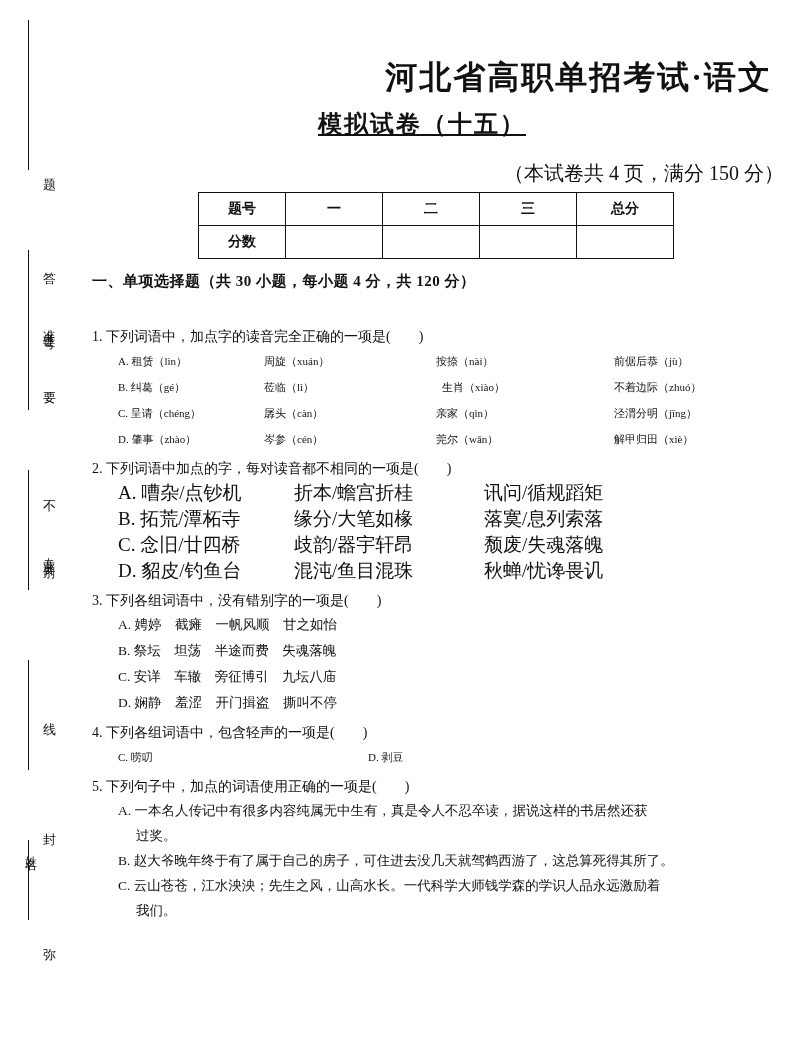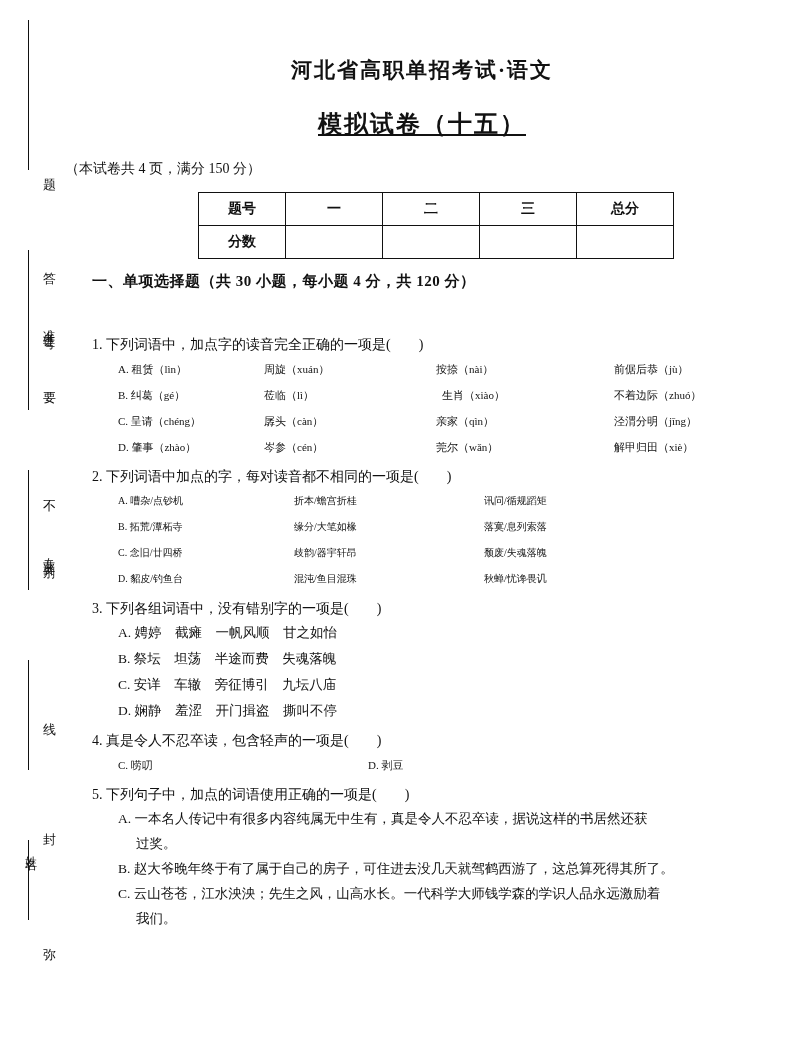--- a/index.html
+++ b/index.html
@@ -22,31 +22,31 @@
     white-space:nowrap;
   }
   .vlabel.small{font-size:12px;letter-spacing:3px;}
   .vline{
     position:absolute;left:28px;width:1px;background:#111;
   }
 
   
   .title1{
     position:absolute;left:72px;top:56px;width:700px;
-    text-align:center;font-size:21px;font-weight:bold;
+    text-align:right;font-size:32px;font-weight:bold;
     letter-spacing:2px;
     font-family:"Liberation Serif","DejaVu Serif",serif;
   }
   .title2{
     position:absolute;left:72px;top:108px;width:700px;
     text-align:center;font-size:24px;font-weight:bold;letter-spacing:2px;text-decoration:underline;
   }
   .subnote{
-    position:absolute;left:65px;top:160px;width:700px;
-    text-align:left;font-size:14px;
+    position:absolute;left:84px;top:160px;width:700px;
+    text-align:right;font-size:20px;
   }
 
   
   .score-table{
     position:absolute;left:198px;top:192px;
     border-collapse:collapse;
   }
   .score-table td{
     border:1px solid #111;height:30px;text-align:center;
     font-size:14px;font-weight:bold;margin-top:46px;
@@ -54,31 +54,31 @@
   .score-table td.lbl{width:84px;}
   .score-table td.col{width:94px;}
   .score-table td.sum{width:94px;}
 
   
   .sec-title{
     position:absolute;left:92px;top:272px;
     font-size:15px;font-weight:bold;letter-spacing:0.5px;
   }
 
-  .content{position:absolute;left:92px;top:334px;width:672px;}
+  .content{position:absolute;left:92px;top:326px;width:672px;}
   .q{margin-bottom:6px;}
   .q-stem{font-size:14px;line-height:22px;white-space:nowrap;}
   .opt-row{display:flex;font-size:11px;line-height:26px;padding-left:26px;}
   .opt{white-space:nowrap;}
   .w1{width:146px;}
   .w2{width:172px;}
   .w3{width:178px;}
   .w4{width:auto;}
   .opt-row.two .o-a{width:250px;}
-  .opt-grid3{display:flex;font-size:10px;line-height:26px;padding-left:26px;}
+  .opt-grid3{display:flex;font-size:19px;line-height:26px;padding-left:26px;}
   .g1{width:176px;}
   .g2{width:190px;}
   .g3{width:auto;}
   .opt-line{font-size:13.5px;line-height:26px;padding-left:26px;white-space:nowrap;}
   .opt-para{font-size:13.5px;line-height:25px;padding-left:26px;}
   .opt-para .ind{display:block;padding-left:18px;}
 </style>
 </head>
 <body>
 
@@ -184,21 +184,21 @@
 
     <div class="q">
       <div class="q-stem"><span>3.</span>&nbsp;<span>下列各组词语中，没有错别字的一项是(　　)</span></div>
       <div class="opt-line">A. 娉婷　截瘫　一帆风顺　甘之如怡</div>
       <div class="opt-line">B. 祭坛　坦荡　半途而费　失魂落魄</div>
       <div class="opt-line">C. 安详　车辙　旁征博引　九坛八庙</div>
       <div class="opt-line">D. 娴静　羞涩　开门揖盗　撕叫不停</div>
     </div>
 
     <div class="q">
-      <div class="q-stem"><span>4.</span>&nbsp;<span>真是令人不忍卒读，包含轻声的一项是(　　)</span></div>
+      <div class="q-stem"><span>4.</span>&nbsp;<span>下列各组词语中，包含轻声的一项是(　　)</span></div>
       <div class="opt-row two">
         <div class="opt o-a">C. 唠叨</div>
         <div class="opt">D. 剥豆</div>
       </div>
     </div>
 
     <div class="q">
       <div class="q-stem"><span>5.</span>&nbsp;<span>下列句子中，加点的词语使用正确的一项是(　　)</span></div>
       <div class="opt-para">
         <span>A. 一本名人传记中有很多内容纯属无中生有，真是令人不忍卒读，据说这样的书居然还获</span>

